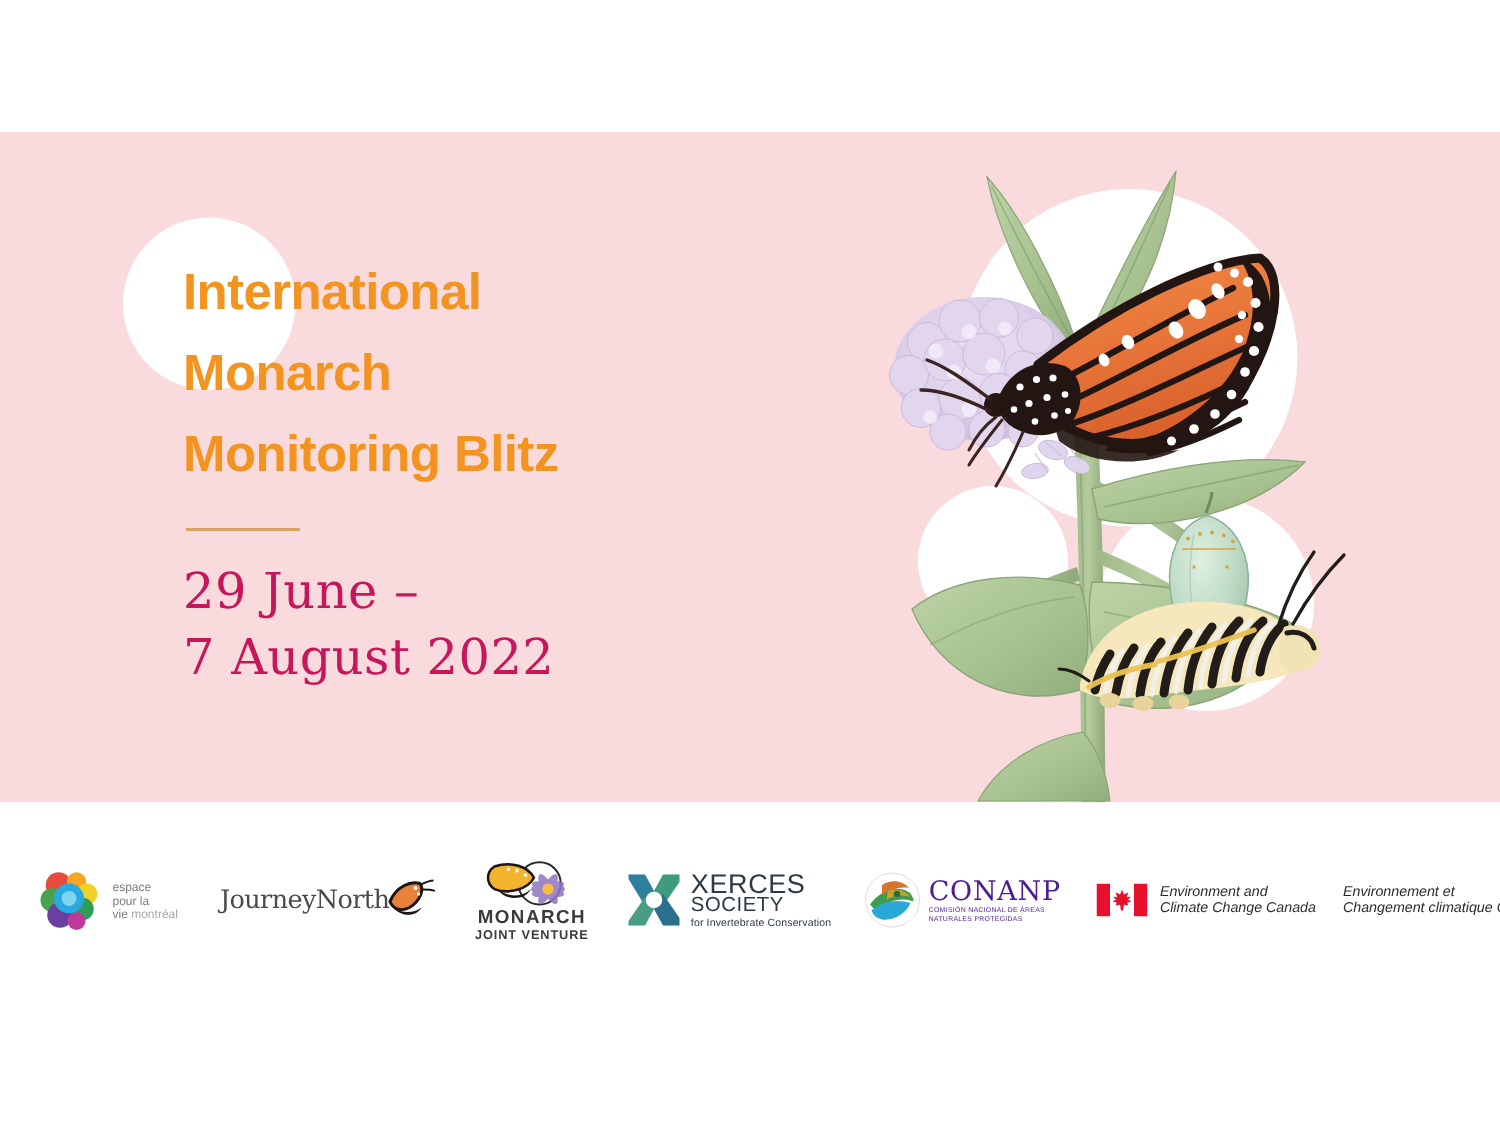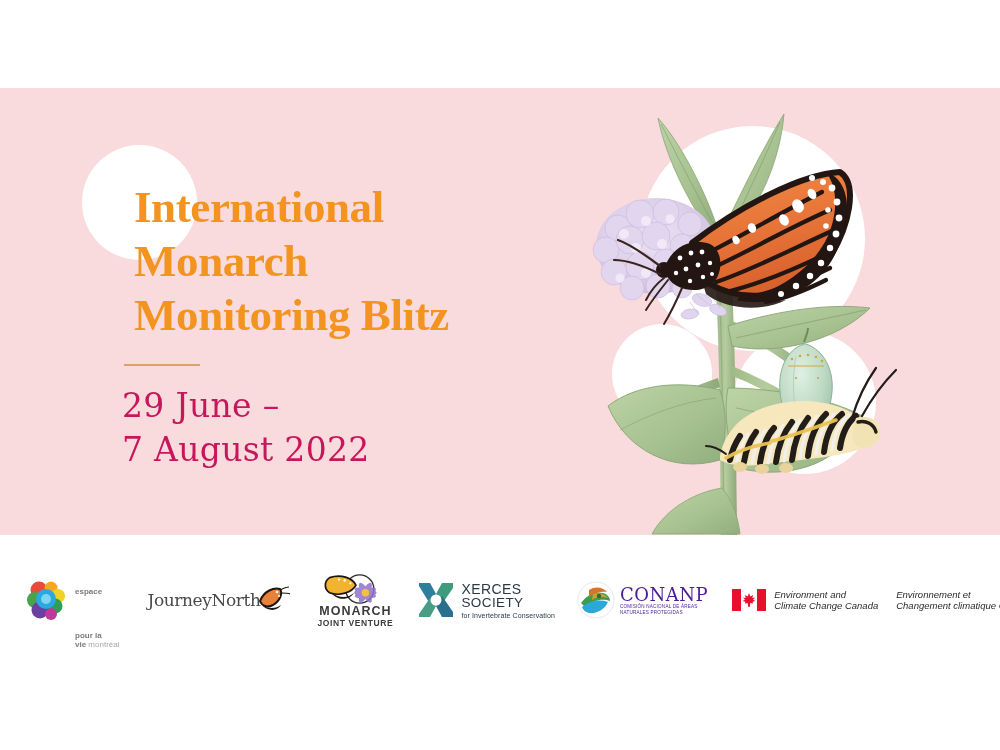--- a/index.html
+++ b/index.html
@@ -42,25 +42,25 @@
 
   
   .text-block {
     position: absolute;
     left: 122px;
     top: 80px;
     width: 470px;
     z-index: 6;
   }
   .title {
-    margin: 12px;
+    margin: 0;
     color: #f2941f;
-    font-family: Liberation Serif, serif;
+    font-family: Liberation Sans, sans-serif;
     font-weight: bold;
-    font-size: 45px;
+    font-size: 34px;
     line-height: 54px;
     letter-spacing: -0.4px;
   }
   .title .line { display: block; white-space: nowrap; }
   .rule {
     margin: 22px 0 18px 2px;
     width: 76px;
     height: 2px;
     background: #d9a463;
   }
@@ -109,21 +109,21 @@
     display: flex;
     align-items: center;
     height: 58px;
     flex: 0 0 auto;
   }
   .logo svg { display: block; }
   .logo-txt { margin-left: 5px; }
 
   
   .epv-text { font-size: 8px; line-height: 9px; font-family: "Liberation Sans", sans-serif; }
-  .epv-text .b { color: #7b7b7b; font-weight: bold; margin-top: 35px; }
+  .epv-text .b { color: #7b7b7b; font-weight: normal; }
   .epv-text .g { color: #a8a8a8; }
 
   
   .jn-text {
     font-family: "DejaVu Serif", serif;
     font-size: 17px;
     color: #4a4a4a;
     letter-spacing: -0.4px;
   }
 
@@ -131,21 +131,21 @@
   .mjv-text {
     text-align: center;
     font-family: "Liberation Sans", sans-serif;
     color: #3b3b3b;
   }
   .mjv-text .t1 { font-size: 12.5px; font-weight: bold; letter-spacing: 1px; display:block; }
   .mjv-text .t2 { font-size: 8.5px;  font-weight: bold; letter-spacing: 0.6px; display:block; }
 
   
   .xs-text { font-family: "Liberation Sans", sans-serif; color: #2b3a44; }
-  .xs-text .t1 { font-size: 14px; letter-spacing: 0.4px; display:block; line-height: 14px; }
+  .xs-text .t1 { font-size: 18px; letter-spacing: 0.4px; display:block; line-height: 14px; }
   .xs-text .t2 { font-size: 13.5px; letter-spacing: 0.4px; display:block; line-height: 14px; }
   .xs-text .t3 { font-size: 7px; display:block; margin-top: 2px; letter-spacing: 0.1px; }
 
   
   .cn-text { font-family: "DejaVu Serif", serif; color: #4c1d95; }
   .cn-text .t1 { font-size: 18px; letter-spacing: 0.5px; display:block; line-height: 19px; }
   .cn-text .t2 { font-size: 4.6px; display:block; letter-spacing: 0.2px; line-height: 6px; font-family: "Liberation Sans", sans-serif; }
 
   
   .ec-text { font-family: "Liberation Sans", sans-serif; font-size: 9.5px; color: #2b2b2b; line-height: 11.5px; font-style: italic; }

